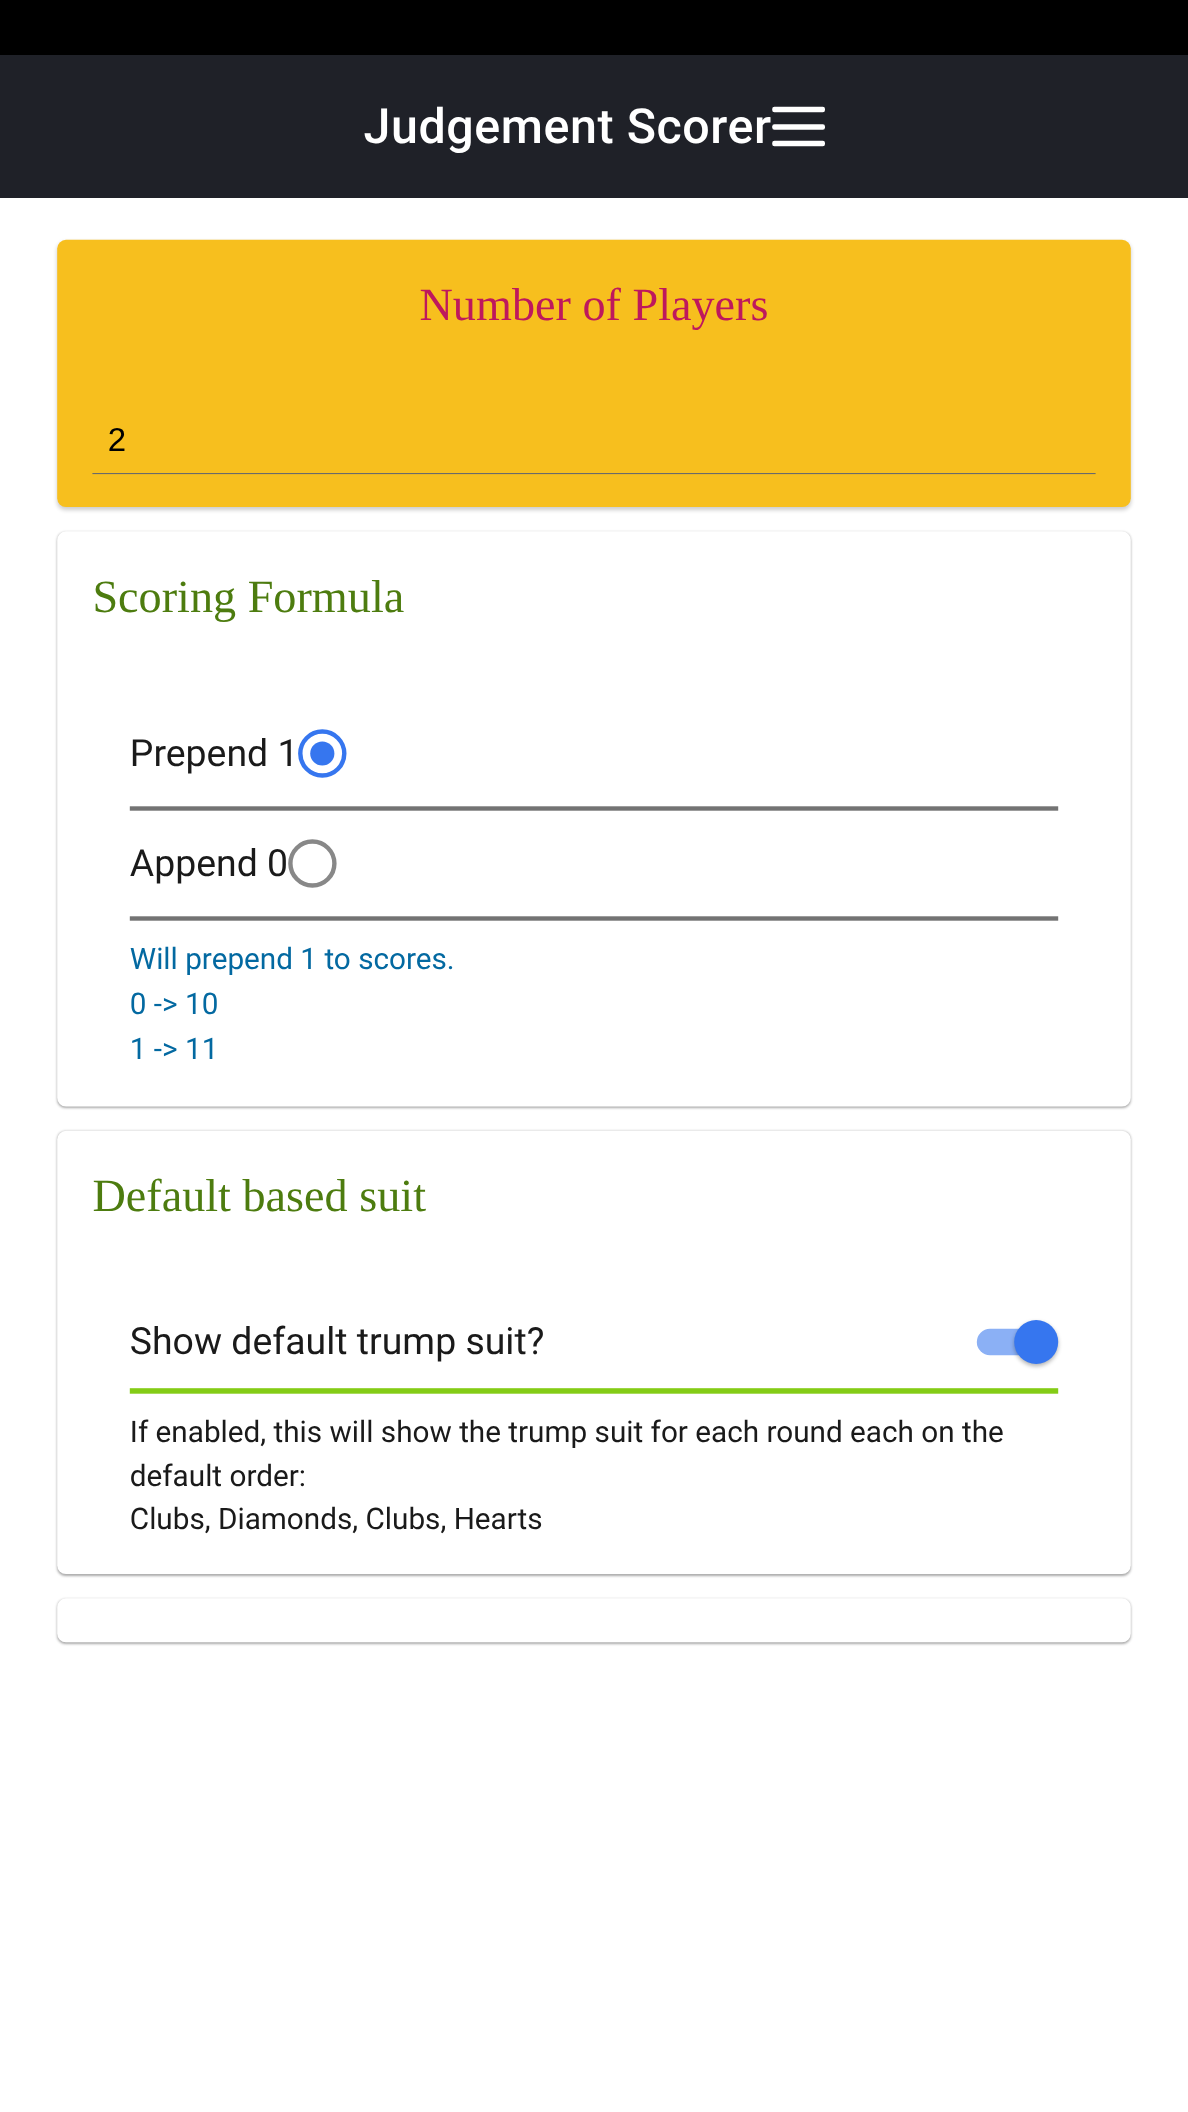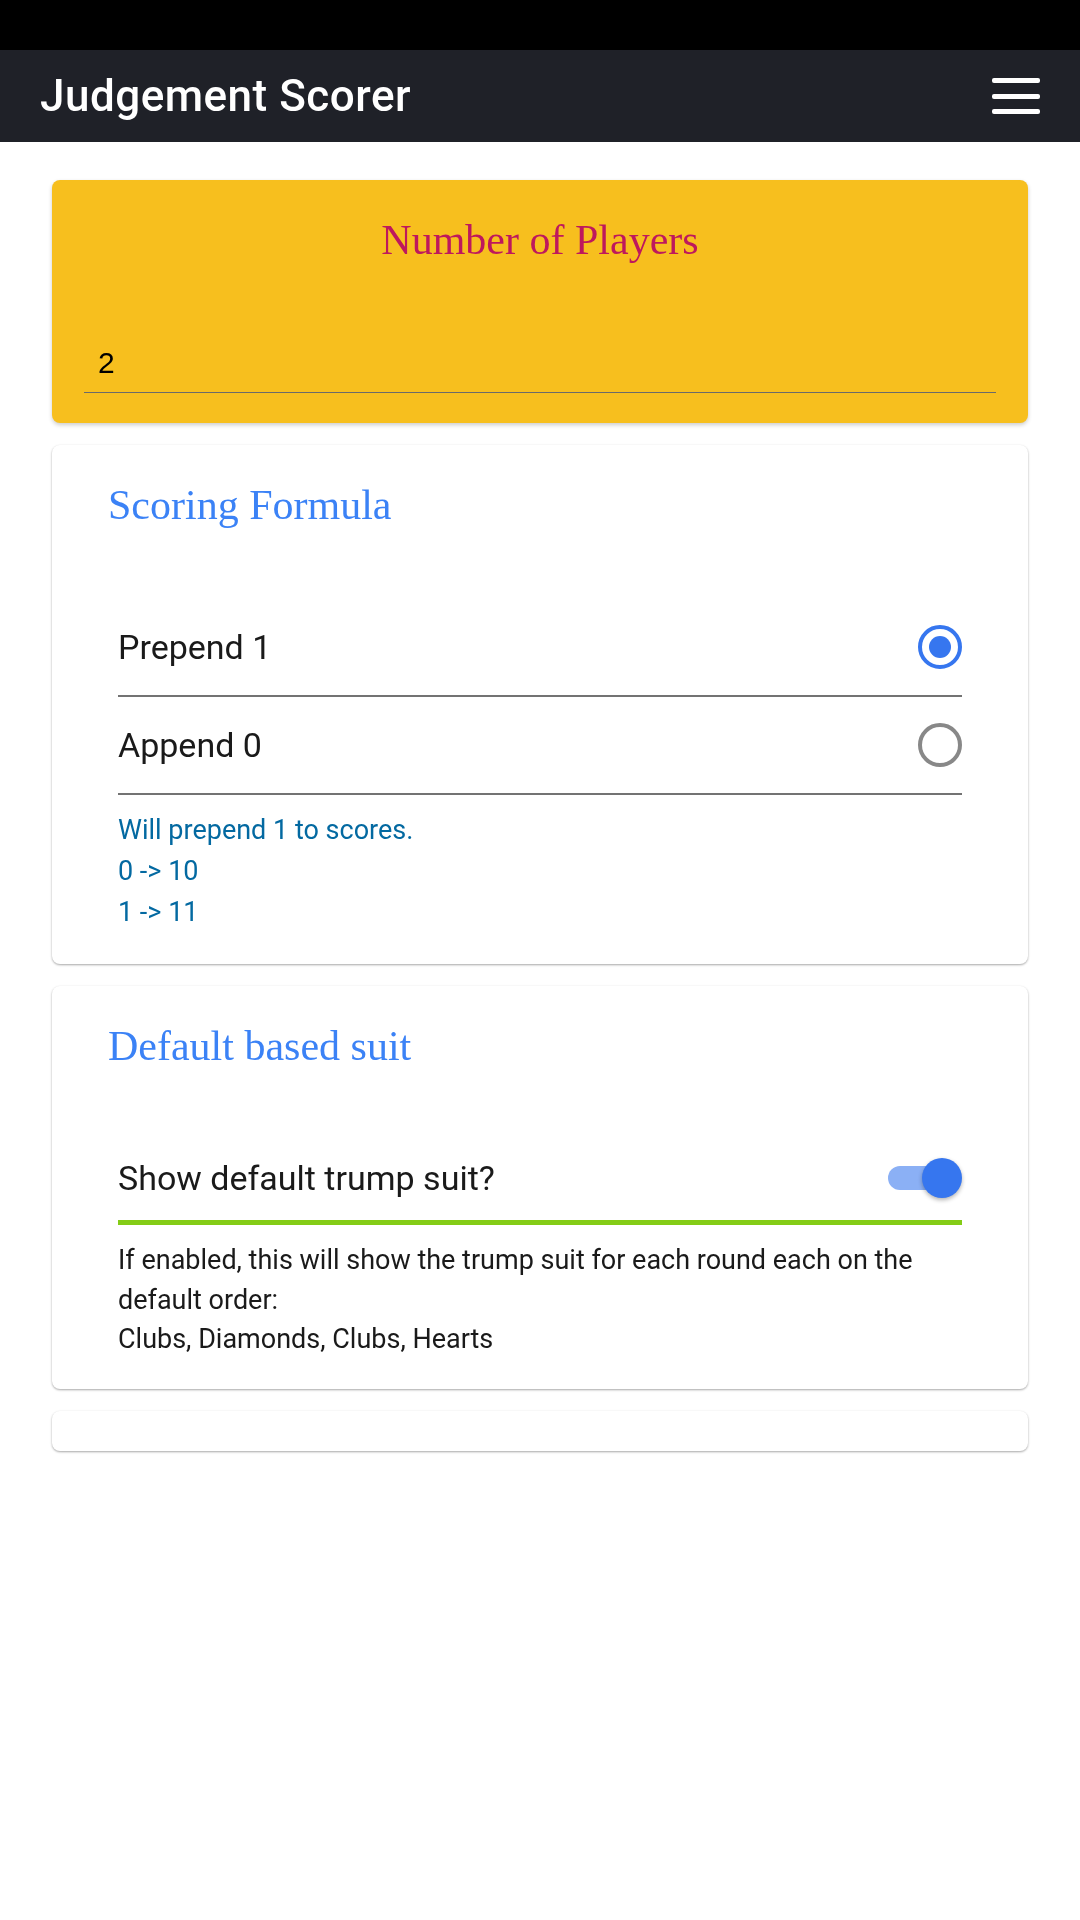--- a/index.html
+++ b/index.html
@@ -15,25 +15,25 @@
   height: 1920px;
   overflow: hidden;
 }
 
 .status-bar {
   height: 50px;
   background: #000000;
 }
 
 .app-header {
-  height: 92px;
+  height: 130px;
   background: #1f2128;
   display: flex;
   align-items: center;
-  justify-content: space-between;
+  justify-content: center;
   padding: 0 40px;
 }
 
 .app-title {
   color: #ffffff;
   font-size: 44px;
   font-weight: 500;
   letter-spacing: 0.5px;
 }
 
@@ -78,45 +78,44 @@
   color: #000000;
   margin-bottom: 70px;
 }
 
 .card.yellow .card-title {
   color: #be185d;
   text-align: center;
 }
 
 .card-title.gray {
-  color: #3b82f6;
-  margin-left: 24px;
+  color: #4d7c0f;
 }
 
 .input-field {
   width: 100%;
   border: none;
   border-bottom: 1px solid #6a6a6a;
   background: transparent;
   font-size: 30px;
   padding: 12px 14px;
   outline: none;
   color: #000000;
 }
 
 .radio-group {
   padding: 0 34px;
 }
 
 .radio-item {
   display: flex;
   align-items: center;
-  justify-content: space-between;
+  justify-content: flex-start;
   padding: 26px 0;
-  border-bottom: 2px solid #737373;
+  border-bottom: 4px solid #737373;
 }
 
 .radio-label {
   font-size: 34px;
   color: #1a1a1a;
 }
 
 .radio-circle {
   width: 44px;
   height: 44px;

